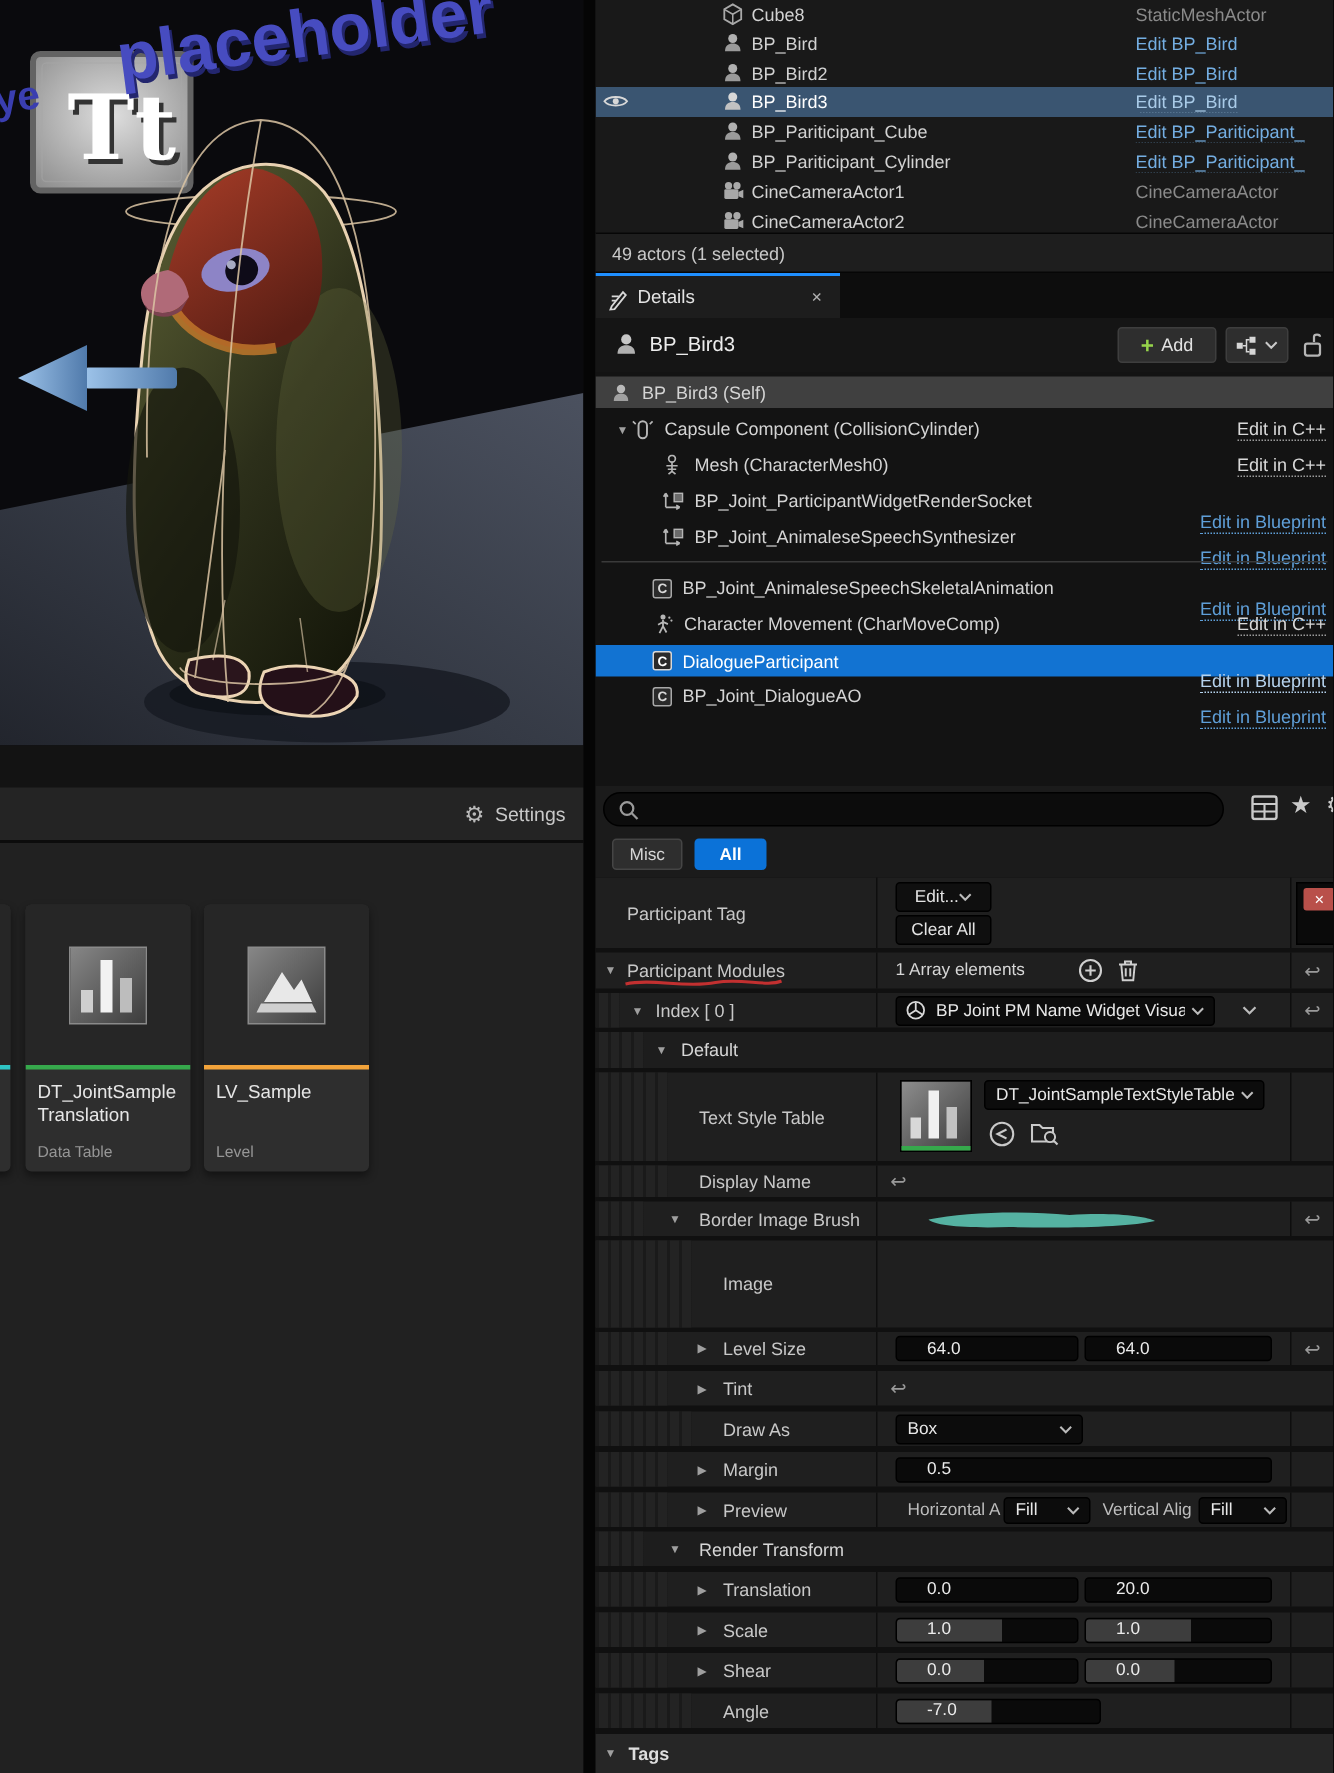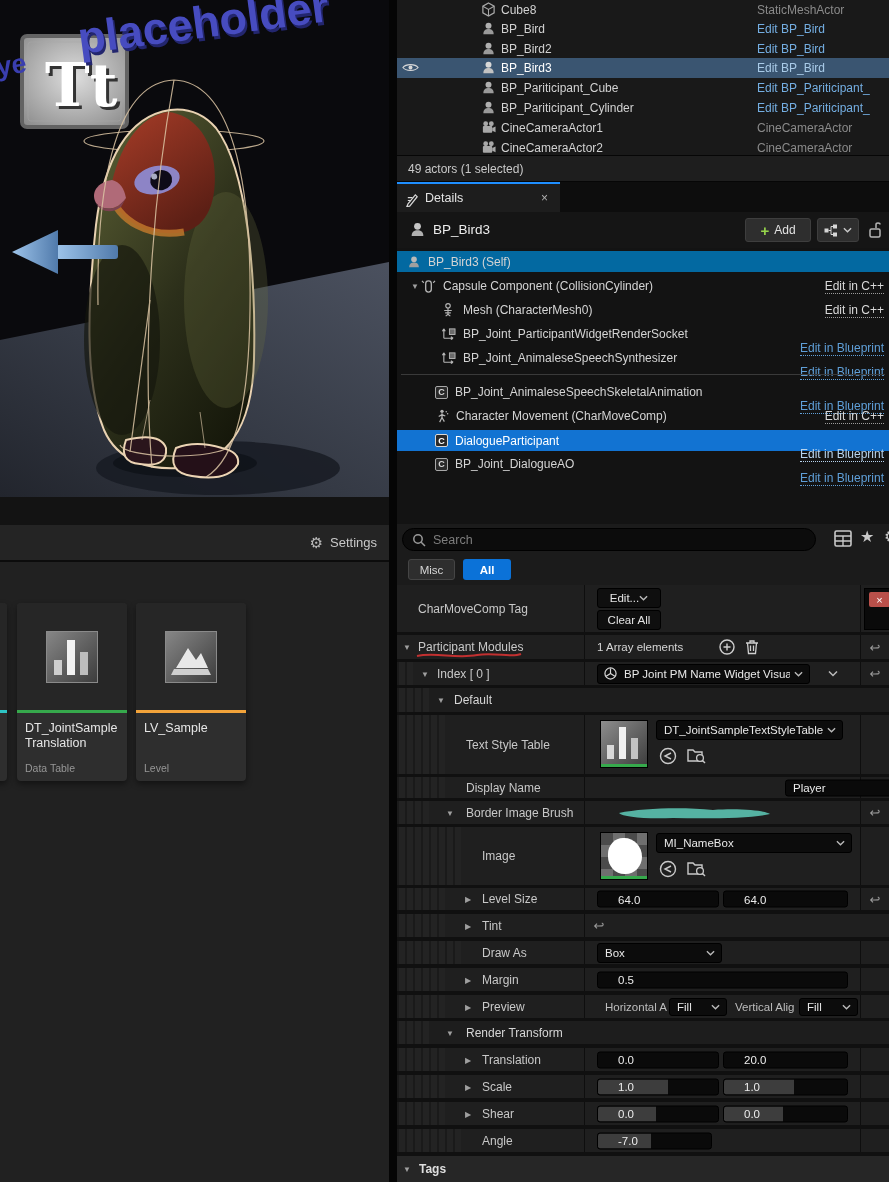--- a/index.html
+++ b/index.html
@@ -60,21 +60,21 @@
   #addbtn .plus { color:#96d44b; font-size:15px; font-weight:bold; }
   #nodebtn { left:420px; width:42px; }
 
   
   #components { position:absolute; left:0; top:248px; width:492px; height:276px; background:#131313; }
   .crow { position:absolute; left:0; width:492px; height:20px; display:flex; align-items:center; }
   .crow .clabel { color:#d4d4d4; white-space:nowrap; }
   .crow .clink { position:absolute; right:5px; white-space:nowrap; }
   .lnk2 { color:#d9d9d9; border-bottom:1px dotted #9a9a9a; }
   .lnk3 { color:#5f9fd8; border-bottom:1px dotted #5f9fd8;margin-top:28px; }
-  .crow.selfrow { background:#0369a1; height:21px; }
+  .crow.selfrow { background:#404040; height:21px; }
   .crow.selected { background:#1273d2; height:21px; }
   .crow.selected .clabel { color:#fff; }
   .crow.selected .lnk3 { color:#b6d3ee; border-bottom-color:#b6d3ee; }
   .cdivider { position:absolute; left:4px; top:126px; width:484px; height:1px; background:#3a3a3a; }
   .cicon { flex:none; }
   .tri { color:#9f9f9f; font-size:8px; width:12px; text-align:center; flex:none; }
 
   
   #searcharea { position:absolute; left:0; top:524px; width:492px; height:61px; background:#1b1b1b; }
   #searchbox { position:absolute; left:5px; top:4px; width:414px; height:23px; background:#0c0c0c; border:1px solid #000; border-radius:12px; display:flex; align-items:center; }
@@ -463,38 +463,37 @@
         <a class="clink lnk3">Edit in Blueprint</a>
       </div>
     </div>
 
     <div id="searcharea">
       <div id="searchbox">
         <svg width="14" height="14" viewBox="0 0 14 14">
             <circle cx="6" cy="6" r="4.2" fill="none" stroke="#9a9a9a" stroke-width="1.5"></circle>
             <path d="M9.2,9.2 L13,13" stroke="#9a9a9a" stroke-width="1.5"></path>
           </svg>
-        <input type="text" placeholder="Search" style="">
       </div>
       <svg class="sr-icon" style="left:437px" width="18" height="17" viewBox="0 0 18 17">
           <rect x="1" y="1" width="16" height="15" rx="1.5" fill="none" stroke="#c9c9c9" stroke-width="1.6"></rect>
           <path d="M1,6 L17,6 M1,11 L17,11 M9,6 L9,16" stroke="#c9c9c9" stroke-width="1.4"></path>
         </svg>
       <span class="sr-icon staricon" style="left:463px;top:3px">★</span>
       <span class="sr-icon gearicon2" style="left:487px;top:3px">⚙</span>
 
       <div class="fbtn" id="fmisc">Misc</div>
       <div class="fbtn" id="fall">All</div>
     </div>
 
     <div id="propsbg"></div>
 
     <div class="prow" style="top:585px;height:47px">
       <div class="plabel">
-          <span class="lab" style="left:21px">CharMoveComp Tag</span>
+          <span class="lab" style="left:21px">Participant Tag</span>
         </div>
       <div class="pval">
         <div class="btn-sm" style="left:12px;top:3px;width:64px">
           <span>Edit...</span>
           <svg class="chev" width="9" height="6" viewBox="0 0 10 6">
               <polyline points="1,1 5,5 9,1" fill="none" stroke="#bbb" stroke-width="1.5"></polyline>
             </svg>
         </div>
         <div class="btn-sm" style="left:12px;top:25px;width:64px">
           <span>Clear All</span>
@@ -591,24 +590,20 @@
         </div>
       </div>
       <div class="preset"></div>
     </div>
 
     <div class="prow" style="top:777px;height:21px">
       <div class="plabel">
         <div class="gut" style="width:48px"></div>
         <span class="lab" style="left:69px">Display Name</span>
       </div>
-      <div class="pval">
-        <input class="namein" value="Player" style="">
-
-      </div>
       <div class="preset">↩</div>
     </div>
 
     <div class="prow" style="top:801px;height:23px">
       <div class="plabel">
         <div class="gut" style="width:32px"></div>
         <span class="tria" style="left:49px">▼</span>
         <span class="lab" style="left:69px">Border Image Brush</span>
       </div>
       <div class="pval">
@@ -616,43 +611,20 @@
             <path d="M6,7 C30,2 70,1 100,4 C130,2 152,5 157,8 C140,12 100,13 60,12 C30,13 10,11 6,7 Z" fill="#55b2a2"></path>
           </svg>
       </div>
       <div class="preset">↩</div>
     </div>
 
     <div class="prow" style="top:827px;height:58px">
       <div class="plabel">
         <div class="gut" style="width:64px"></div>
         <span class="lab" style="left:85px">Image</span>
-      </div>
-      <div class="pval">
-        <div class="thumb thumb-img" style="top:5px;left:15px">
-          <div class="blob"></div>
-          <div class="acc"></div>
-        </div>
-        <div class="combo" style="left:71px;top:16px;width:196px">
-          <span class="ctext">MI_NameBox</span>
-          <svg class="chev" width="9" height="6" viewBox="0 0 10 6">
-              <polyline points="1,1 5,5 9,1" fill="none" stroke="#bbb" stroke-width="1.5"></polyline>
-            </svg>
-        </div>
-        <div class="mini-icons" style="left:74px;top:33px">
-          <svg width="18" height="18" viewBox="0 0 18 18">
-              <circle cx="9" cy="9" r="7.5" fill="none" stroke="#c9c9c9" stroke-width="1.4"></circle>
-              <path d="M12,6 L6,9 L12,12" fill="none" stroke="#c9c9c9" stroke-width="1.4"></path>
-            </svg>
-          <svg width="19" height="17" viewBox="0 0 19 17">
-              <path d="M1,3 L6,3 L8,5 L15,5 L15,14 L1,14 Z" fill="none" stroke="#c9c9c9" stroke-width="1.4"></path>
-              <circle cx="13" cy="11" r="3.4" fill="#1f1f1f" stroke="#c9c9c9" stroke-width="1.3"></circle>
-              <path d="M15.5,13.5 L18,16" stroke="#c9c9c9" stroke-width="1.4"></path>
-            </svg>
-        </div>
       </div>
       <div class="preset"></div>
     </div>
 
     <div class="prow" style="top:888px;height:22px">
       <div class="plabel">
         <div class="gut" style="width:48px"></div>
         <span class="tria" style="left:68px">▶</span>
         <span class="lab" style="left:85px">Level Size</span>
       </div>
@@ -791,21 +763,21 @@
       </div>
       <div class="preset"></div>
     </div>
 
     <div class="prow" style="top:1129px;height:23px">
       <div class="plabel">
         <div class="gut" style="width:64px"></div>
         <span class="lab" style="left:85px">Angle</span>
       </div>
       <div class="pval">
-        <div class="inp" style="left:12px;width:115px">
+        <div class="inp" style="left:12px;width:137px">
             <span class="fill" style="width:47%"></span>
             <span class="v">-7.0</span>
           </div>
       </div>
       <div class="preset"></div>
     </div>
 
     <div class="prow cat" style="top:1156px;height:26px" id="row-tags">
       <span class="tria" style="left:6px">▼</span>
       <span class="clab" style="left:22px">Tags</span>

